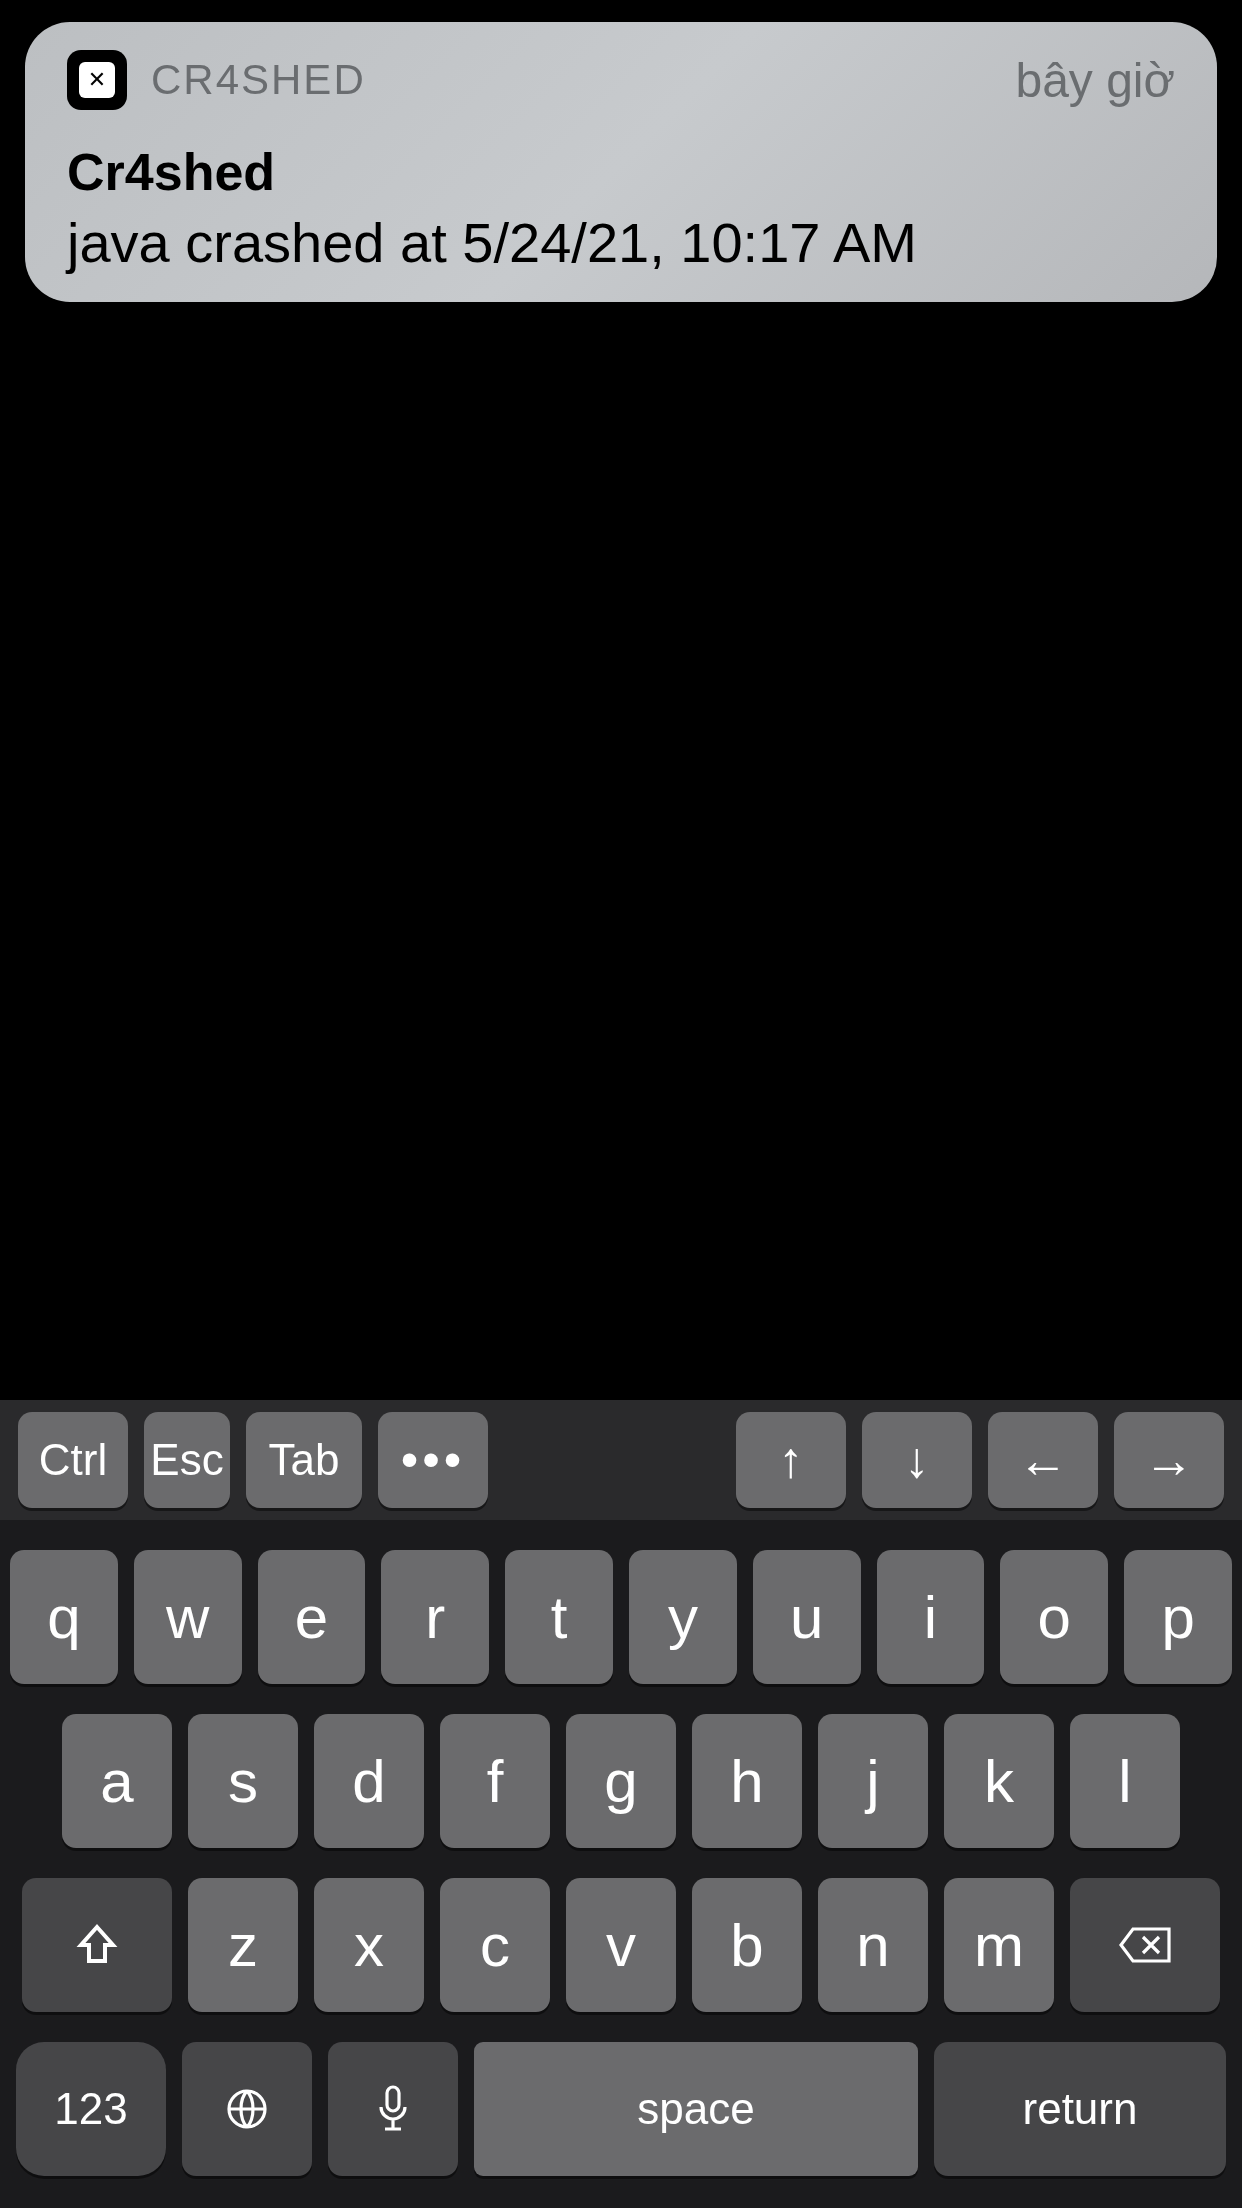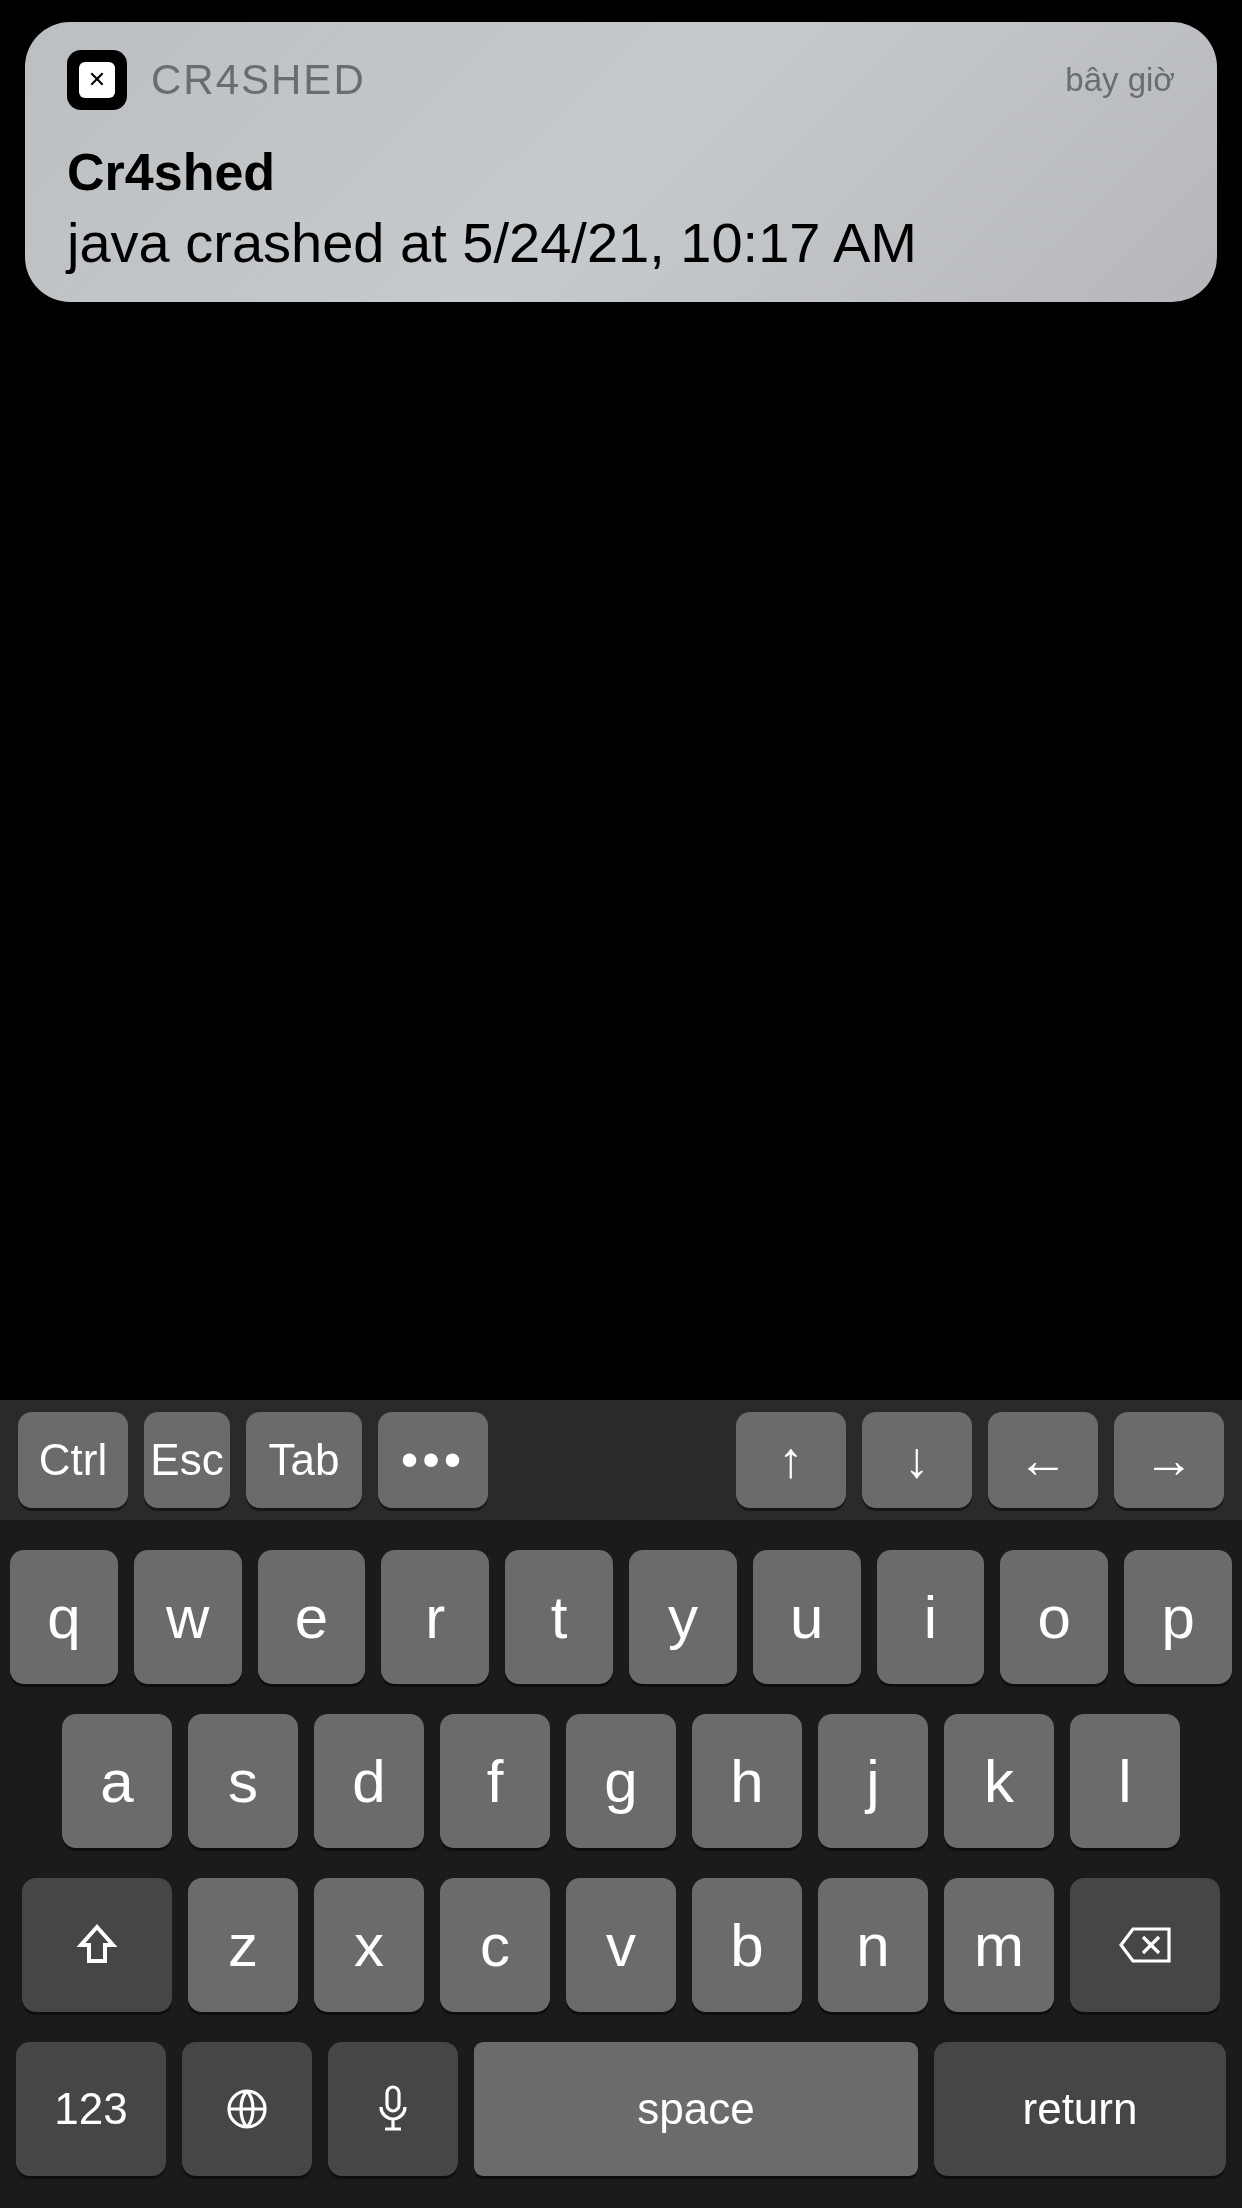--- a/index.html
+++ b/index.html
@@ -8,21 +8,21 @@
 
   
   .notif { position:absolute; top:22px; left:25px; width:1192px; height:280px;
            background:linear-gradient(135deg,#bcbfc2 0%,#c7cacd 50%,#b5b7ba 100%);
            border-radius:45px; padding:28px 42px 24px 42px; }
   .notif-top { display:flex; align-items:center; justify-content:space-between; }
   .notif-app { display:flex; align-items:center; gap:24px; }
   .notif-icon { width:60px; height:60px; background:#000; border-radius:14px; display:flex; align-items:center; justify-content:center; }
   .notif-icon-inner { width:36px; height:36px; background:#fff; border-radius:6px; display:flex; align-items:center; justify-content:center; font-size:22px; }
   .notif-appname { color:#6a6d70; font-size:42px; letter-spacing:2px; }
-  .notif-time { color:#6a6d70; font-size:33px; }
+  .notif-time { color:#6a6d70; font-size:48px; }
   .notif-title { color:#000; font-size:52px; font-weight:600; margin-top:32px; }
   .notif-body  { color:#000; font-size:56px; margin-top:8px; }
 
   
   .term { position:absolute; top:0; left:0; width:1242px; height:1400px; padding-top:290px;
           font-family:Menlo,Consolas,monospace; font-size:54px; line-height:1.02; color:#e8e8e8;
           white-space:pre-wrap; word-break:break-all; z-index:-1; }
   .term-line { display:block; }
   .cursor { display:inline-block; width:22px; height:42px; background:#00ff00; vertical-align:text-bottom; }
   .inv { background:#e8e8e8; color:#000; display:inline-block; }
@@ -40,21 +40,21 @@
   .acckey.arrow { width:110px; font-size:50px; }
 
   
   .kbd { position:absolute; top:1520px; left:0; width:1242px; height:688px; background:#1b1b1d; padding:30px 10px 0 10px; }
   .krow { display:flex; justify-content:center; gap:16px; margin-bottom:30px; }
   .key { width:110px; height:134px; background:#6b6b6d; border-radius:14px; color:#fff;
          display:flex; align-items:center; justify-content:center; font-size:60px; box-shadow:0 3px 0 rgba(0,0,0,.45); }
   .key.dark { background:#464648; }
   .key.shift { width:150px; }
   .key.back  { width:150px; }
-  .key.num   { width:150px; font-size:44px; }
+  .key.num   { width:150px; font-size:44px;border-radius:28px; }
   .key.globe { width:130px; }
   .key.mic   { width:130px; }
   .key.space { flex:1; font-size:44px;border-radius:9px; }
   .key.return{ width:292px; font-size:44px; }
   .krow.last { gap:16px; padding:0 6px; }
 
   svg { display:block; }
 </style>
 </head>
 <body>

